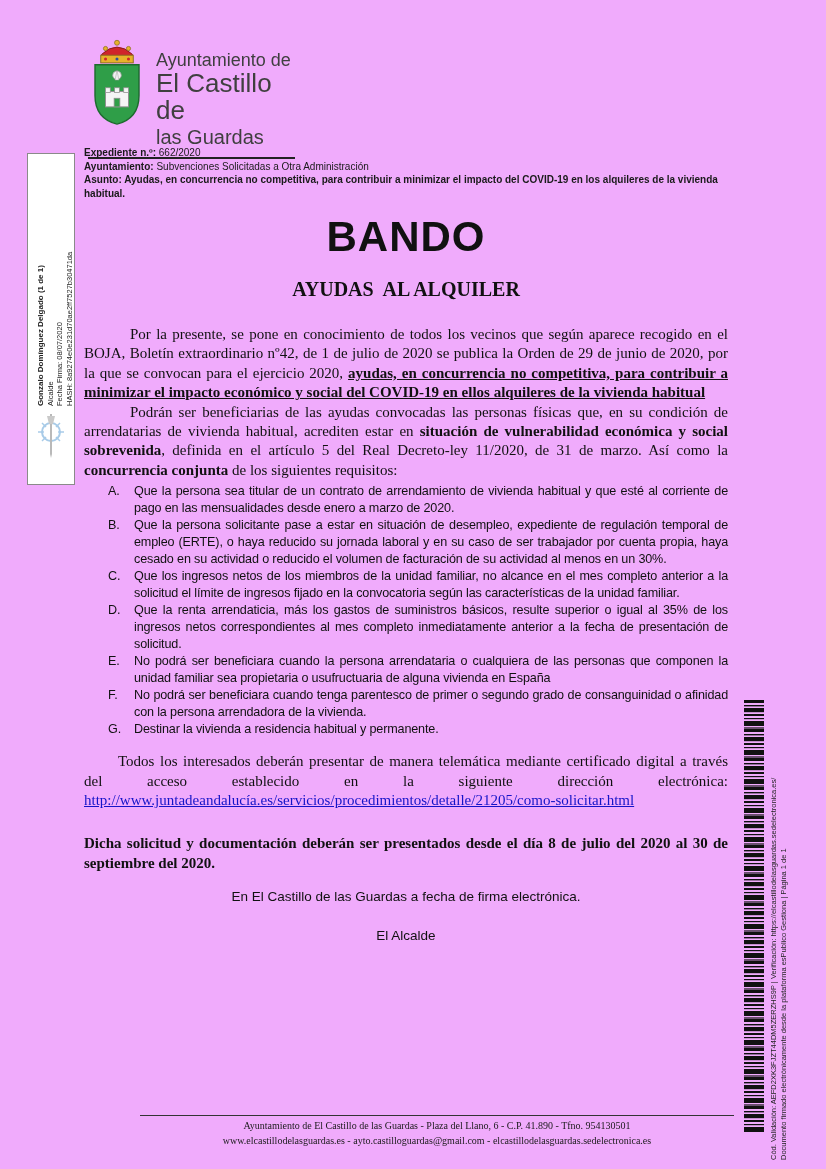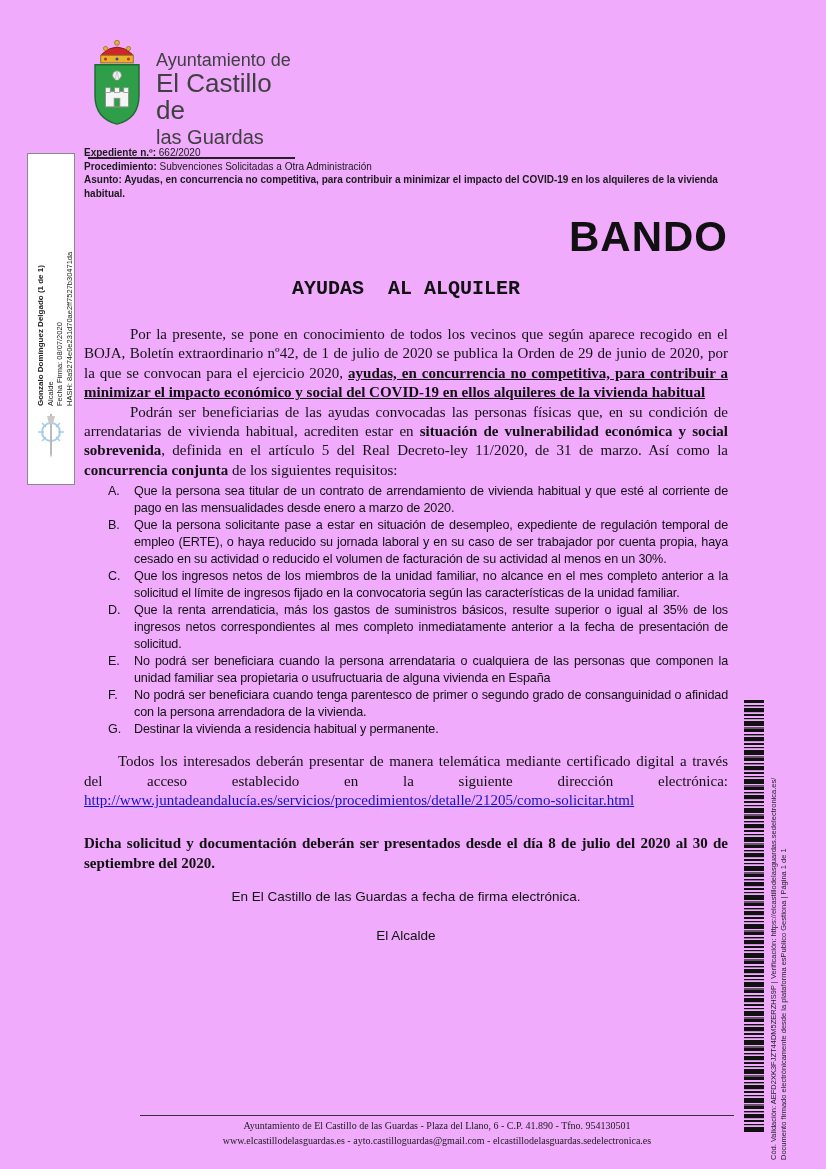--- a/index.html
+++ b/index.html
@@ -13,22 +13,22 @@
   .crest { width:58px; height:88px; flex:0 0 58px; }
   .logo-text { margin-left:10px; font-family:"Liberation Sans","DejaVu Sans",sans-serif; color:#3f3f3f; margin-top:12px; }
   .logo-l1 { font-size:18px; line-height:20px; }
   .logo-l2 { font-size:26px; line-height:27px; }
   .logo-l3 { font-size:20px; line-height:27px; }
   
   .content { position:absolute; left:84px; top:146px; width:644px; }
   .meta { font-family:"Liberation Sans","DejaVu Sans",sans-serif; font-size:10px; line-height:13.5px; color:#1a1a1a; }
   .meta b { font-weight:bold; }
   .meta-asunto { font-weight:bold; }
-  .doc-title { margin-top:14px; text-align:right; font-family:"Liberation Sans","DejaVu Sans",sans-serif; font-weight:bold; font-size:42px; line-height:46px; letter-spacing:1px; }
-  .doc-subtitle { margin-top:18px; text-align:center; font-family:Liberation Mono, monospace; font-weight:bold; font-size:20px; line-height:22px; white-space:pre-wrap; }
+  .doc-title { margin-top:14px; text-align:center; font-family:"Liberation Sans","DejaVu Sans",sans-serif; font-weight:bold; font-size:42px; line-height:46px; letter-spacing:1px; }
+  .doc-subtitle { margin-top:18px; text-align:center; font-family:Liberation Serif, serif; font-weight:bold; font-size:20px; line-height:22px; white-space:pre-wrap; }
   .para { font-size:15px; line-height:19.4px; text-align:justify; }
   .p1 { margin-top:25px; text-indent:46px; }
   .p2 { text-indent:46px; }
   .bu { font-weight:bold; text-decoration:underline; }
   .b { font-weight:bold; }
   .reqs { margin-top:3px; font-family:"Liberation Sans","DejaVu Sans",sans-serif; font-size:12.6px; line-height:17px; letter-spacing:-0.15px; }
   .req { display:flex; }
   .req-letter { flex:0 0 26px; margin-left:24px; }
   .req-text { flex:1; text-align:justify; }
   .p3 { margin-top:14px; text-indent:34px; }
@@ -77,21 +77,21 @@
         <div class="logo-l2">El Castillo de</div>
         <div class="logo-l3">las Guardas</div>
       </div>
     </div>
   </div>
 
   <div class="content">
 
     <div class="meta">
       <div><b>Expediente n.º:</b><span> 662/2020</span></div>
-      <div><b>Procedimiento:</b><span> Subvenciones Solicitadas a Otra Administración</span></div>
+      <div><b>Ayuntamiento:</b><span> Subvenciones Solicitadas a Otra Administración</span></div>
       <div class="meta-asunto">Asunto: Ayudas, en concurrencia no competitiva, para contribuir a minimizar el impacto del COVID-19 en los alquileres de la vivienda habitual.</div>
     </div>
 
     <div class="doc-title">BANDO</div>
     <div class="doc-subtitle">AYUDAS  AL ALQUILER</div>
 
     <div class="para p1"><span>Por la presente, se pone en conocimiento de todos los vecinos que según aparece recogido en el BOJA, Boletín extraordinario nº42, de 1 de julio de 2020 se publica la Orden de 29 de junio de 2020, por la que se convocan para el ejercicio 2020, </span><span class="bu">ayudas, en concurrencia no competitiva, para contribuir a minimizar el impacto económico y social del COVID-19 en ellos alquileres de la vivienda habitual</span></div>
 
     <div class="para p2"><span>Podrán ser beneficiarias de las ayudas convocadas las personas físicas que, en su condición de arrendatarias de vivienda habitual, acrediten estar en </span><span class="b">situación de vulnerabilidad económica y social sobrevenida</span><span>, definida en el artículo 5 del Real Decreto-ley 11/2020, de 31 de marzo. Así como la </span><span class="b">concurrencia conjunta</span><span> de los siguientes requisitos:</span></div>
 

